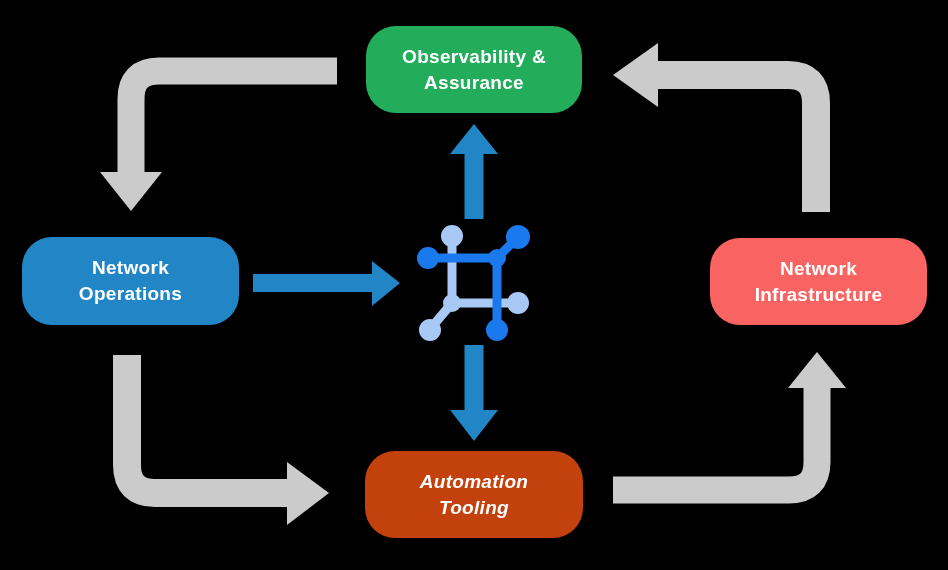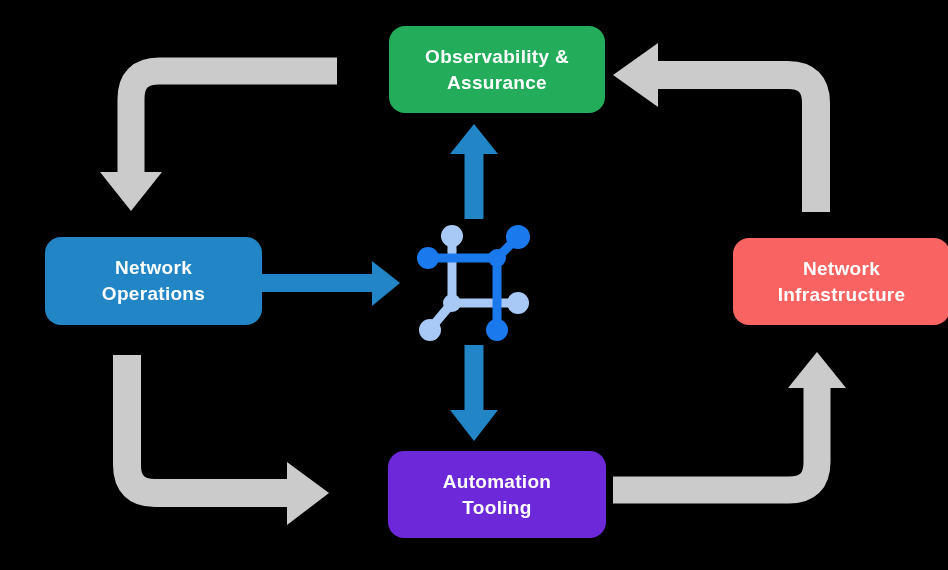--- a/index.html
+++ b/index.html
@@ -17,26 +17,25 @@
   }
   .arrow-layer {
     position: absolute;
     left: 0;
     top: 0;
     width: 948px;
     height: 570px;
   }
   .node-box {
     position: absolute;
-    border-radius: 16px;
+    border-radius: 30px;
     display: flex;
     align-items: center;
     justify-content: center;
     text-align: center;
-    margin-left: 23px;
   }
   .node-label {
     color: #FFFFFF;
     font-size: 19px;
     font-weight: 600;
     letter-spacing: 0.3px;
     line-height: 26px;
     white-space: pre-line;
   }
   .box-observability { left: 366px; top: 26px;  width: 216px; height: 87px; }
@@ -116,18 +115,18 @@
   <div class="node-box box-operations" style="background: rgb(33, 133, 198);">
     <span class="node-label">Network
 Operations</span>
   </div>
 
   <div class="node-box box-infrastructure" style="background: rgb(249, 100, 98);">
     <span class="node-label">Network
 Infrastructure</span>
   </div>
 
-  <div class="node-box box-automation" style="background: #6d28d9;">
+  <div class="node-box box-automation" style="background: #c2410c; font-style: italic;">
     <span class="node-label">Automation
 Tooling</span>
   </div>
 
 </div>
 
 </body></html>

